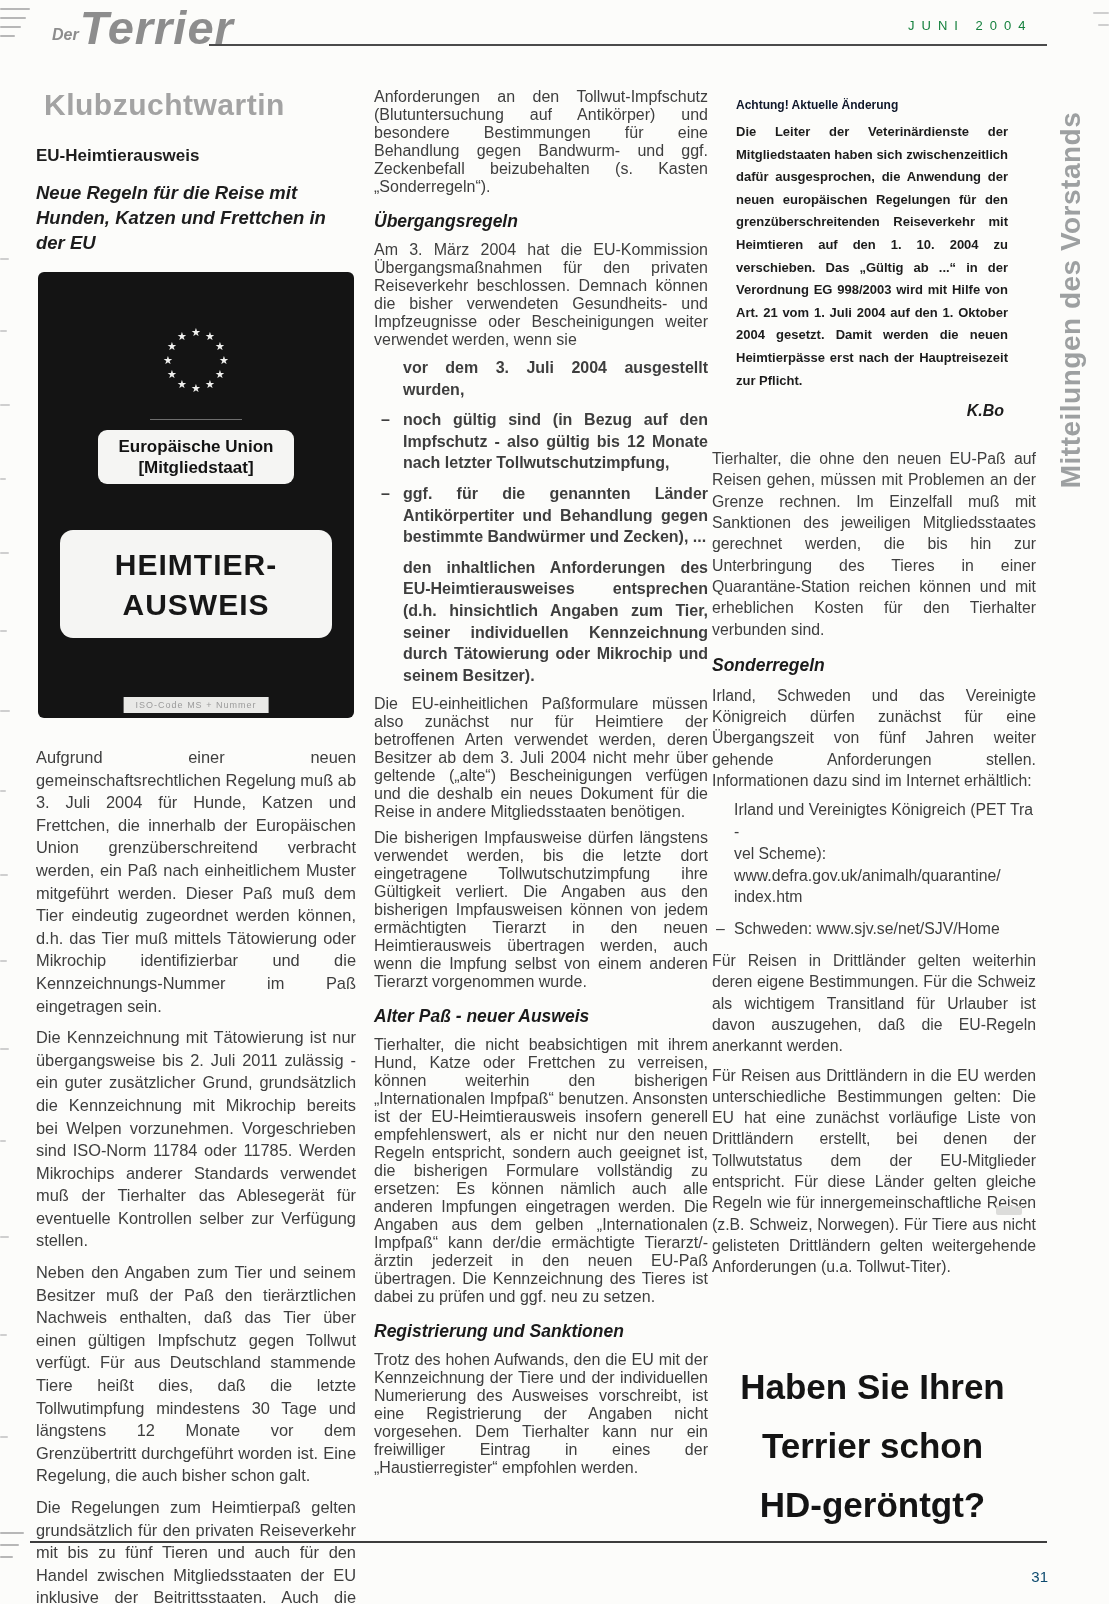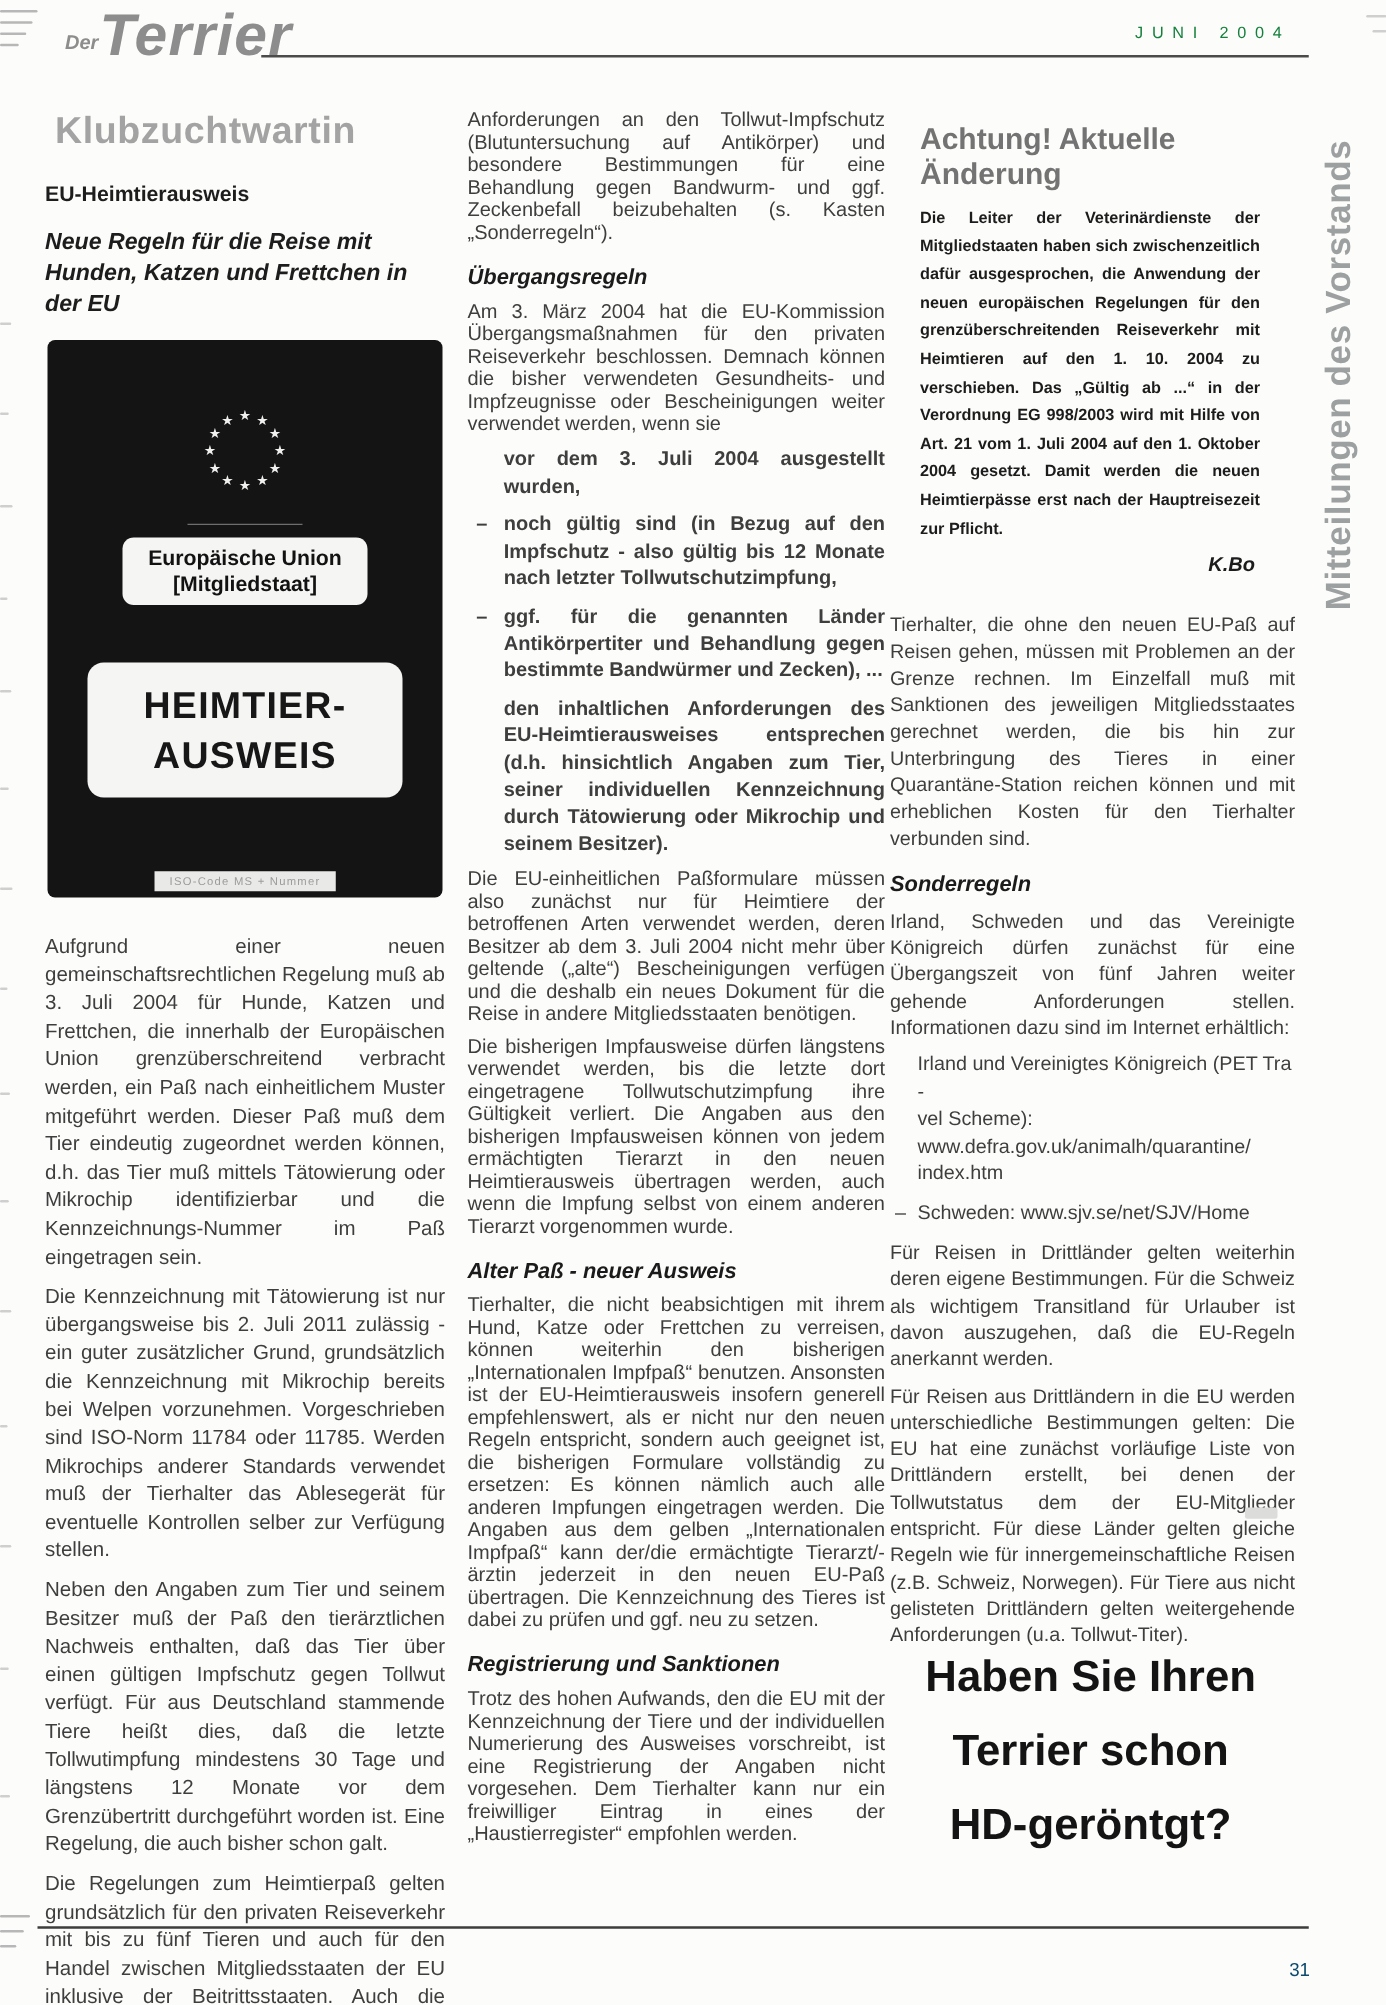--- a/index.html
+++ b/index.html
@@ -39,43 +39,43 @@
   .passport{position:relative;width:316px;height:446px;background:#141414;border-radius:6px;margin:0 0 28px 2px;}
   .stars{position:absolute;top:52px;left:50%;transform:translateX(-50%);}
   .star-underline{position:absolute;top:147px;left:50%;transform:translateX(-50%);width:92px;height:1px;background:#6e6e6e;}
   .union-box{
     position:absolute;top:158px;left:50%;transform:translateX(-50%);
     background:#f5f5f3;border-radius:9px;padding:6px 12px;width:172px;
     text-align:center;font-weight:bold;font-size:17px;line-height:21px;color:#121212;
   }
   .heimtier-box{
     position:absolute;top:258px;left:50%;transform:translateX(-50%);
-    background:#f5f5f3;border-radius:13px;width:252px;padding:15px 0 13px 0;
+    background:#f5f5f3;border-radius:13px;width:272px;padding:15px 0 13px 0;
     text-align:center;font-weight:bold;font-size:30px;line-height:40px;letter-spacing:1px;color:#171717;
   }
   .iso-label{
     position:absolute;bottom:5px;left:50%;transform:translateX(-50%);
     background:#e9e9e7;color:#9b9b9b;font-size:9px;letter-spacing:1px;padding:3px 12px;white-space:nowrap;
   }
   
   .bullet-row{display:flex;margin:0 0 9px 0;font-weight:bold;}
   .bullet-dash{flex:0 0 22px;padding-left:7px;font-size:16px;color:#3e3e3e;line-height:21.6px;}
   .bullet-text{flex:1;font-size:16px;line-height:21.6px;text-align:justify;color:#3e3e3e;}
   
   .notice{margin:4px 28px 28px 24px;}
-  .notice-title{font-size:24px;font-weight:bold;color:#737373;margin:0 0 9px 0;}
+  .notice-title{font-size:12px;font-weight:bold;color:#0f172a;margin:0 0 9px 0;}
   .notice-body{font-size:13px;line-height:22.6px;font-weight:bold;text-align:justify;color:#1c1c1c;}
   .notice-sig{text-align:right;font-weight:bold;font-style:italic;font-size:16px;color:#1c1c1c;margin-top:10px;padding-right:4px;}
   
   .link-block{margin:0 0 10px 22px;font-size:15.8px;line-height:21.8px;color:#3e3e3e;word-break:break-all;}
   .link-row{display:flex;margin:0 0 10px 4px;}
   .link-row .bullet-dash{flex:0 0 18px;padding-left:0;font-size:15.8px;line-height:21.8px;}
   .link-row .bullet-text{font-size:15.8px;line-height:21.8px;text-align:left;word-break:break-all;}
   
-  .ad{position:absolute;left:700px;top:1312px;width:345px;text-align:center;font-weight:bold;color:#141414;font-size:35px;line-height:59px;}
+  .ad{position:absolute;left:700px;top:1357px;width:345px;text-align:center;font-weight:bold;color:#141414;font-size:35px;line-height:59px;}
   .footer-rule{position:absolute;top:1541px;left:30px;width:1017px;height:2px;background:#3d3d3d;}
   .page-number{position:absolute;top:1568px;left:1022px;width:26px;text-align:right;font-size:15px;color:#0c4a6e;}
   
   .artifact{position:absolute;background:#b7b7b7;height:2px;border-radius:1px;}
   .artifact.light{background:#cfcfcf;}
   .smudge{position:absolute;left:996px;top:1206px;width:26px;height:9px;background:#dcdcda;border-radius:2px;}
 </style>
 </head>
 <body>
 

